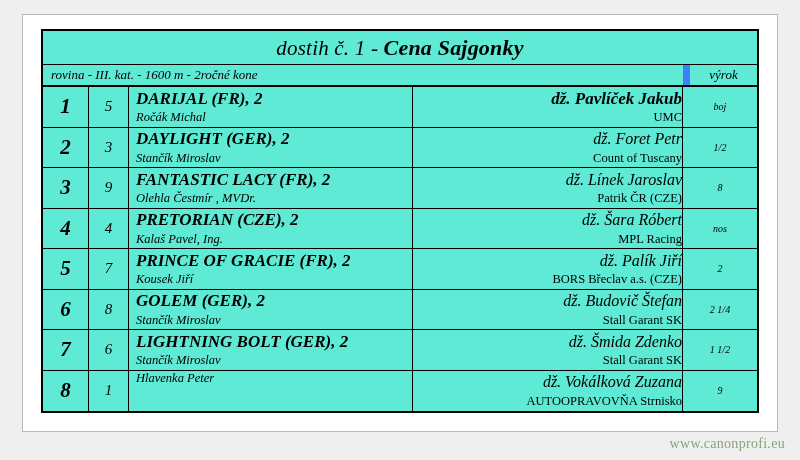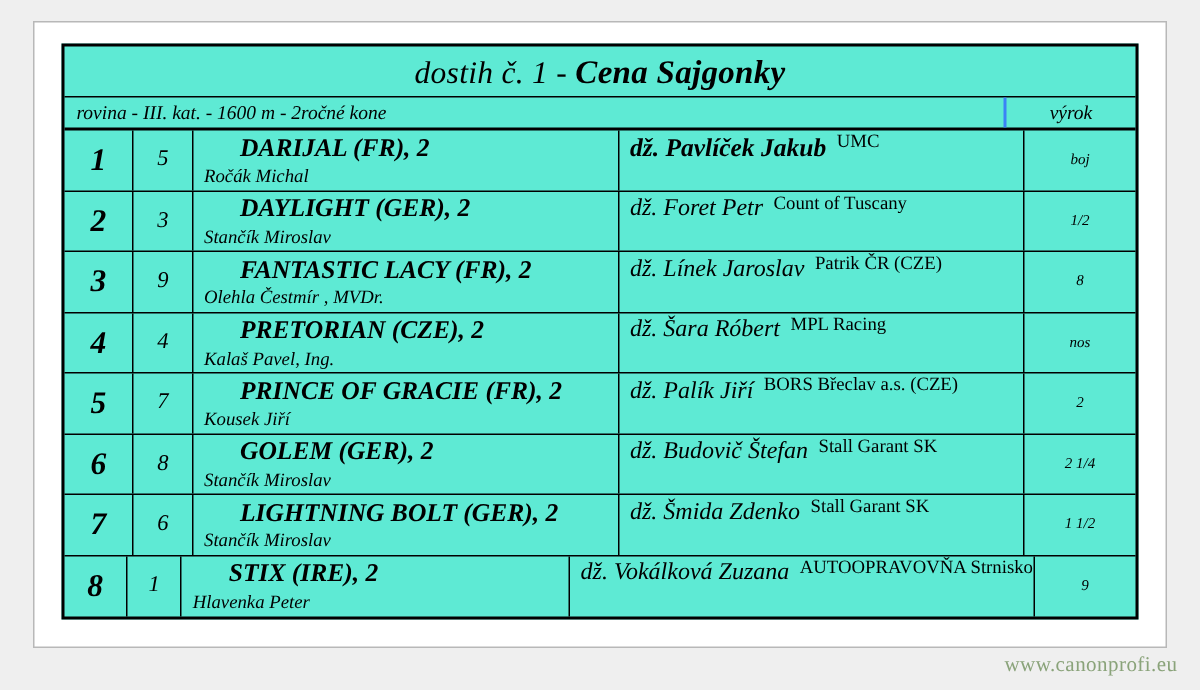--- a/index.html
+++ b/index.html
@@ -71,22 +71,22 @@
   .subtitle-left {
     flex: 1 1 auto;
     display: flex;
     align-items: center;
     padding-left: 8px;
     font-style: italic;
     font-size: 13px;
     box-sizing: border-box;
   }
   .subtitle-right {
-    width: 88px;
-    border-left: 2px solid #3b82f6;
+    width: 74px;
+    border-left: 7px solid #3b82f6;
     display: flex;
     align-items: center;
     justify-content: center;
     font-style: italic;
     font-size: 13px;
     box-sizing: border-box;
     text-align: center;
   }
   .rows {
     display: block;
@@ -125,22 +125,23 @@
     width: 284px;
     border-right: 1px solid #000;
     display: flex;
     flex-direction: column;
     box-sizing: border-box;
   }
   .col-jockey {
     flex: 1 1 auto;
     border-right: 1px solid #000;
     display: flex;
-    flex-direction: row;
-    box-sizing: border-box;
+    flex-direction: column;
+    box-sizing: border-box;
+    align-items: flex-end;
   }
   .col-margin {
     width: 74px;
     display: flex;
     align-items: center;
     justify-content: center;
     font-style: italic;
     font-size: 10px;
     box-sizing: border-box;
   }
@@ -156,21 +157,20 @@
     display: flex;
     align-items: flex-start;
     padding-left: 7px;
     box-sizing: border-box;
   }
   .horse-name {
     font-weight: bold;
     font-style: italic;
     font-size: 17px;
     white-space: nowrap;
-    margin-left: 24px;
   }
   .trainer-name {
     font-style: italic;
     font-size: 12.5px;
     white-space: nowrap;
   }
   .jockey-name {
     font-style: italic;
     font-size: 16px;
     white-space: nowrap;
@@ -364,23 +364,20 @@
                 <span class="owner-name">Stall Garant SK</span>
               </div>
           </div>
           <div class="col-margin">1 1/2</div>
         </div>
 
         <div class="entry last">
           <div class="col-pos">8</div>
           <div class="col-num">1</div>
           <div class="col-horse">
-            <div class="cell-top">
-                <span class="horse-name">STIX (IRE), 2</span>
-              </div>
             <div class="cell-bottom">
                 <span class="trainer-name">Hlavenka Peter</span>
               </div>
           </div>
           <div class="col-jockey">
             <div class="cell-top">
                 <span class="jockey-name">dž. Vokálková Zuzana</span>
               </div>
             <div class="cell-bottom">
                 <span class="owner-name">AUTOOPRAVOVŇA Strnisko</span>

